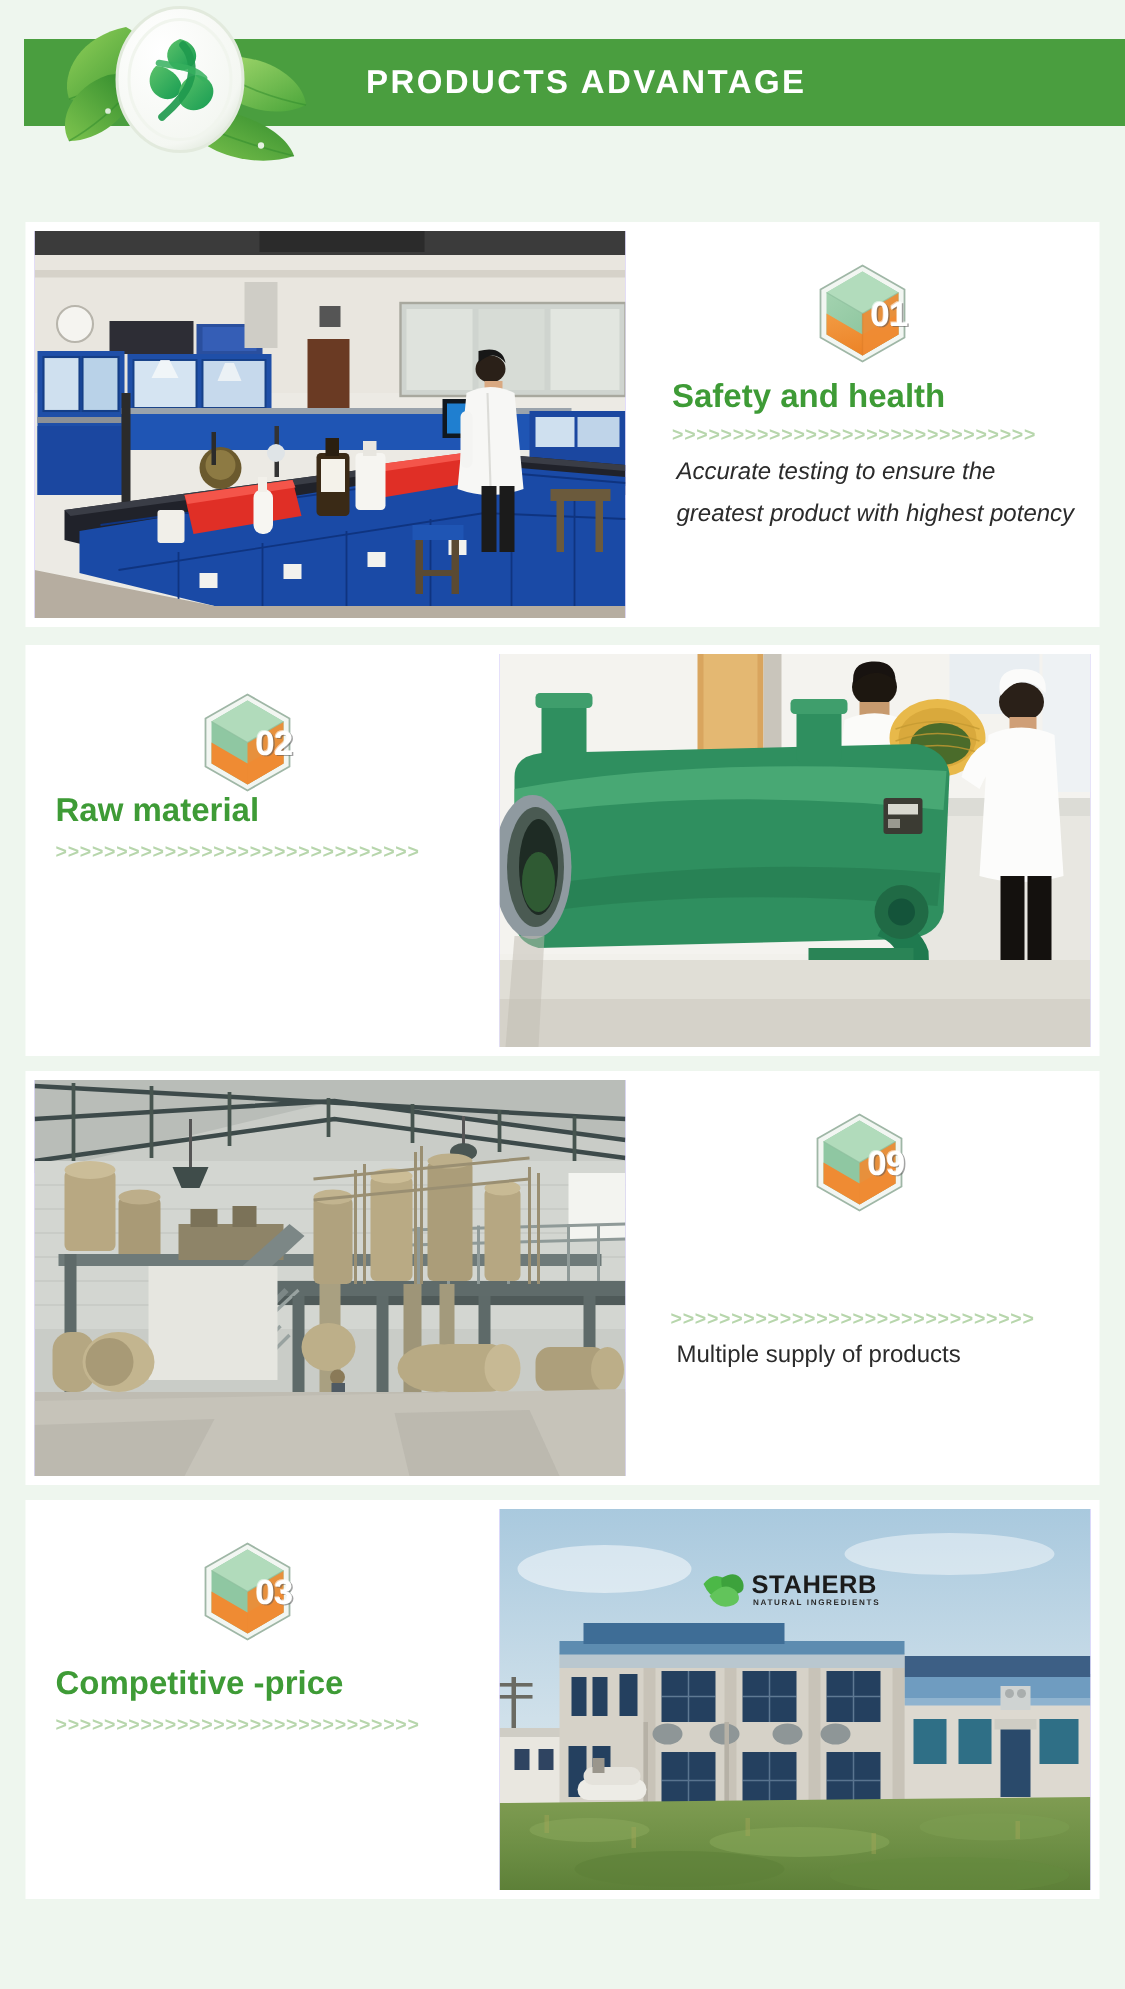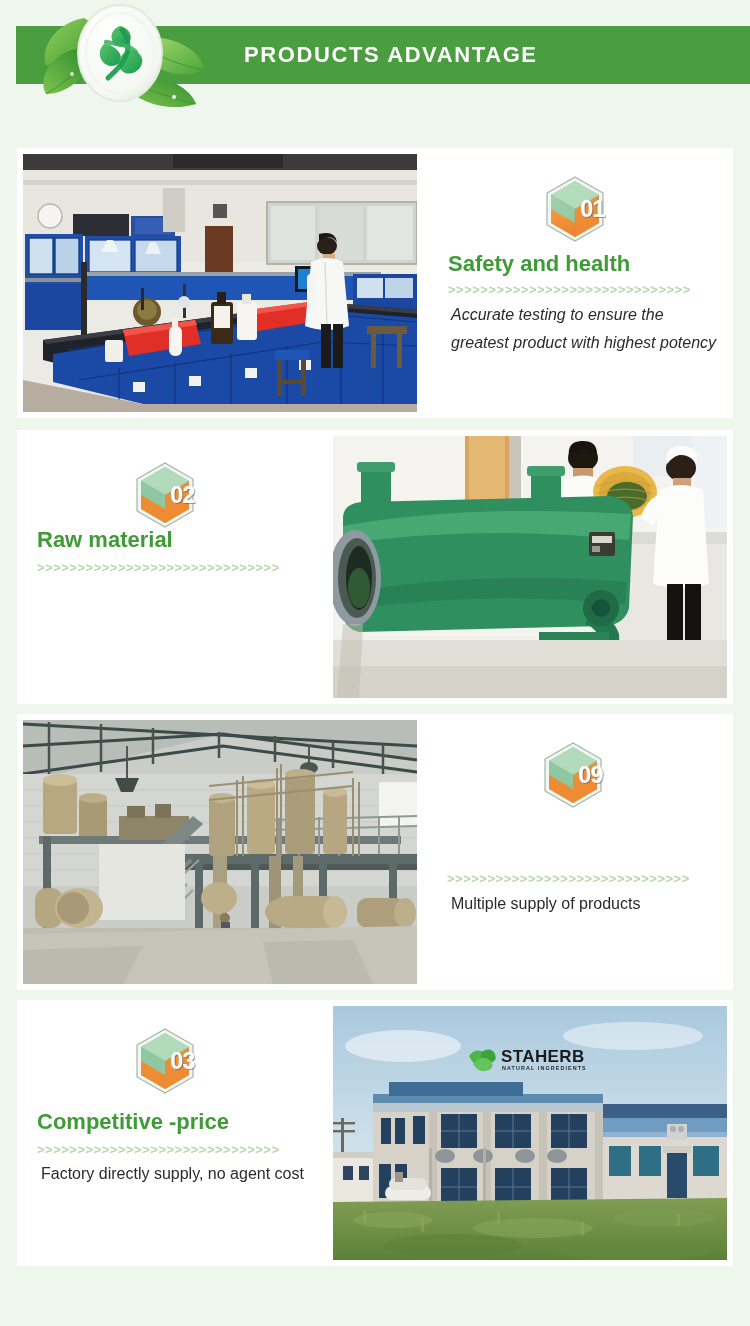--- a/index.html
+++ b/index.html
@@ -732,17 +732,16 @@
           <polygon points="30,5 54,19 54,47 30,61 6,47 6,19" fill="#8fc7a2"></polygon>
           <polygon points="6,33 30,47 54,33 54,47 30,61 6,47" fill="#ef8b33"></polygon>
           <polygon points="30,33 54,19 54,47 30,61" fill="#ef8b33" opacity=".92"></polygon>
           <polygon points="30,5 54,19 30,33 6,19" fill="#b3dcbd" opacity=".95"></polygon>
           <polyline points="6,19 30,33 54,19" fill="none" stroke="#8fbf9e" stroke-width="0.9" opacity=".7"></polyline>
         </svg>
         <div class="hex-num">03</div>
       </div>
       <div class="card-title">Competitive -price</div>
       <div class="chev-rule">&gt;&gt;&gt;&gt;&gt;&gt;&gt;&gt;&gt;&gt;&gt;&gt;&gt;&gt;&gt;&gt;&gt;&gt;&gt;&gt;&gt;&gt;&gt;&gt;&gt;&gt;&gt;&gt;&gt;&gt;</div>
-      <div class="card-desc">Factory directly supply, no agent cost</div>
     </div>
   </div>
 
 </div>
 
 </body></html>

